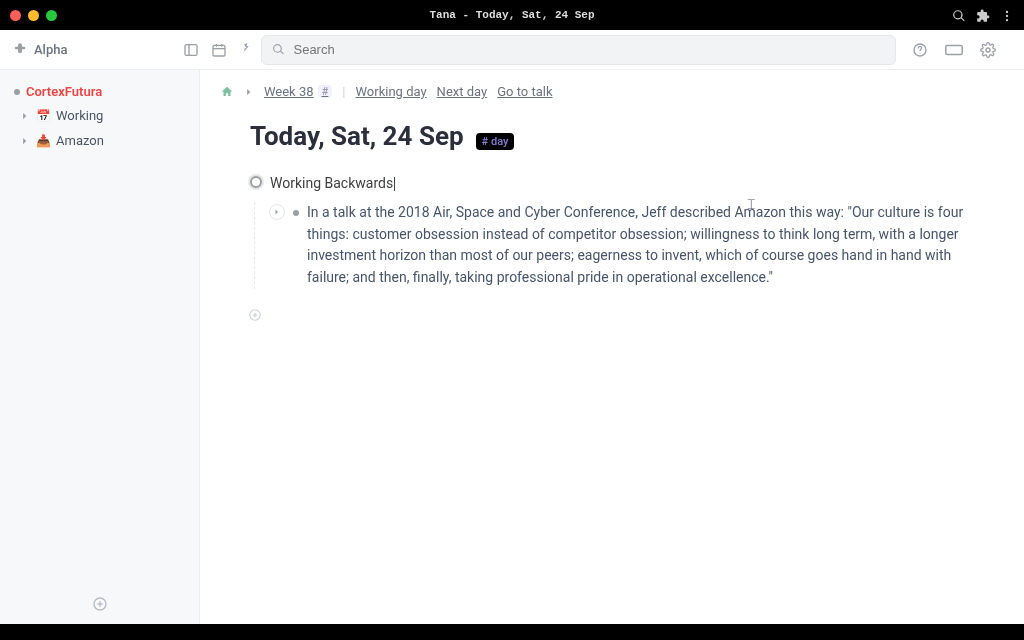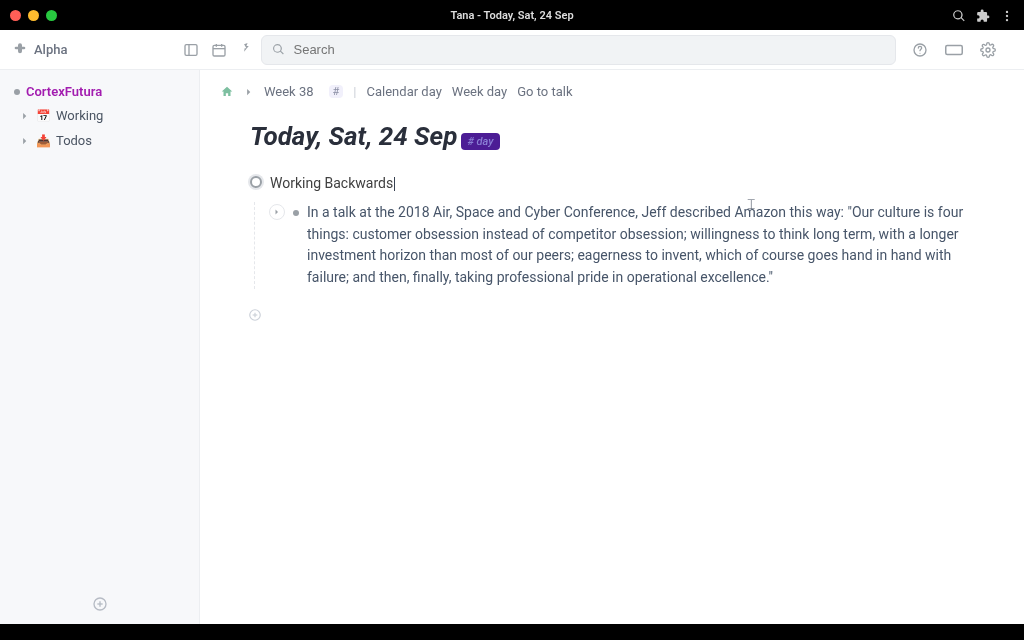--- a/index.html
+++ b/index.html
@@ -6,56 +6,56 @@
   html, body { width: 1024px; height: 640px; font-family: -apple-system, BlinkMacSystemFont, "Segoe UI", Roboto, sans-serif; overflow: hidden; }
   body { display: flex; flex-direction: column; background: #000; }
 
   
   .titlebar { height: 30px; background: #000; display: flex; align-items: center; padding: 0 10px; position: relative; }
   .traffic { display: flex; gap: 7px; }
   .traffic .dot { width: 11px; height: 11px; border-radius: 50%; }
   .dot.red { background: #ff5f57; }
   .dot.yellow { background: #febc2e; }
   .dot.green { background: #28c840; }
-  .titlebar-title { position: absolute; left: 0; right: 0; text-align: center; color: #ddd; font-size: 11px; font-weight: 600; pointer-events: none; }
+  .titlebar-title { position: absolute; left: 0; right: 0; text-align: center; color: #ddd; font-size: 11px; font-weight: 600; pointer-events: none; font-family: Liberation Mono, monospace; }
   .titlebar-right { margin-left: auto; display: flex; gap: 10px; color: #ccc; align-items: center; }
   .titlebar-right svg, .titlebar-right .glyph { width: 14px; height: 14px; fill: #ccc; }
 
   
   .app { flex: 1; background: #f7f8fa; display: flex; flex-direction: column; border-radius: 0; overflow: hidden; }
   .app-footer { height: 16px; background: #000; }
 
   .toolbar { height: 40px; background: #fff; border-bottom: 1px solid #eceef1; display: flex; align-items: center; padding: 0 22px 0 12px; }
   .brand { display: flex; align-items: center; gap: 6px; color: #6b7280; font-size: 13px; font-weight: 500; }
   .brand-icon { width: 16px; height: 16px; }
   .tool-icon { width: 28px; height: 28px; display: flex; align-items: center; justify-content: center; border-radius: 6px; color: #9aa0a6; cursor: pointer; }
   .search { flex: 1; display: flex; align-items: center; background: #f1f3f5; border: 1px solid #e5e7eb; border-radius: 6px; height: 30px; padding: 0 10px; gap: 8px; color: #9aa0a6; }
   .search input { border: none; background: transparent; outline: none; flex: 1; font-size: 13px; color: #0f172a; }
   .toolbar-right { display: flex; gap: 6px; margin-left: 10px; }
   .spacer-wide { width: 110px; }
 
   .body { flex: 1; display: flex; background: #f7f8fa; }
   .sidebar { width: 200px; background: #f7f8fa; border-right: 1px solid #eceef1; padding: 10px 8px; position: relative; }
-  .sb-title { display: flex; align-items: center; gap: 6px; padding: 4px 6px; font-size: 13px; font-weight: 600; color: #a21caf; }
+  .sb-title { display: flex; align-items: center; gap: 6px; padding: 4px 6px; font-size: 13px; font-weight: 600; color: #ef4444; }
   .sb-title .dot-small { width: 6px; height: 6px; border-radius: 50%; background: #9aa0a6; }
   .sb-item { display: flex; align-items: center; gap: 6px; padding: 5px 6px 5px 12px; font-size: 13px; color: #4b5563; border-radius: 4px; cursor: pointer; }
   .chev { width: 10px; height: 10px; fill: #9aa0a6; flex-shrink: 0; }
   .emoji { font-size: 12px; width: 14px; text-align: center; }
   .sidebar .plus-footer { position: absolute; bottom: 8px; left: 50%; transform: translateX(-50%); color: #b6bbc4; cursor: pointer; }
 
   .main { flex: 1; background: #fff; padding: 14px 28px 0 20px; overflow: auto; }
   .breadcrumbs { display: flex; align-items: center; gap: 10px; font-size: 13px; color: #6b7280; }
-  .breadcrumbs .crumb { display: flex; align-items: center; gap: 15px; cursor: pointer; }
+  .breadcrumbs .crumb { display: flex; align-items: center; gap: 4px; cursor: pointer; text-decoration: underline; }
   .breadcrumbs .hash { background: #f1f0fb; color: #8b8fa5; border-radius: 4px; padding: 0 4px; font-size: 11px; }
   .breadcrumbs .sep { color: #cbd0d8; }
   .home-icon { width: 14px; height: 14px; }
 
-  .page-title { margin-top: 22px; margin-left: 30px; display: flex; align-items: baseline; gap: 4px; font-style: italic; }
+  .page-title { margin-top: 22px; margin-left: 30px; display: flex; align-items: baseline; gap: 12px; }
   .page-title h1 { font-size: 26px; font-weight: 700; color: #2a2f3b; }
-  .tag-pill { background: #4c1d95; color: #8a7fd4; font-size: 11px; font-weight: 500; border-radius: 4px; padding: 2px 6px; display: inline-flex; align-items: center; gap: 3px; }
+  .tag-pill { background: #000000; color: #8a7fd4; font-size: 11px; font-weight: 500; border-radius: 4px; padding: 2px 6px; display: inline-flex; align-items: center; gap: 3px; }
 
   .outline { margin-top: 22px; margin-left: 30px; }
   .node { display: flex; align-items: flex-start; gap: 8px; position: relative; }
   .bullet-open { width: 12px; height: 12px; border-radius: 50%; border: 2px solid #9aa0a6; background: #fff; box-shadow: 0 0 0 2px #e5e7eb; margin-top: 3px; flex-shrink: 0; }
   .node-text { font-size: 14px; color: #404040; line-height: 1.5; caret-color: #374151; }
   .child { margin-left: 4px; margin-top: 8px; display: flex; gap: 8px; position: relative; border-left: 1px dashed #e5e7eb; padding-left: 14px; }
   .child .expander { width: 16px; height: 16px; border-radius: 50%; border: 1px solid #e5e7eb; display: flex; align-items: center; justify-content: center; flex-shrink: 0; margin-top: 2px; background:#fff; }
   .child .expander svg { width: 8px; height: 8px; fill: #9aa0a6; }
   .bullet-small { width: 6px; height: 6px; border-radius: 50%; background: #9aa0a6; margin-top: 8px; flex-shrink: 0; }
   .child-text { font-size: 14px; color: #475569; line-height: 1.55; }
@@ -160,21 +160,21 @@
             <path d="M5 3l5 5-5 5z"></path>
           </svg>
         <span class="emoji">📅</span>
         <span>Working</span>
       </div>
       <div class="sb-item">
         <svg class="chev" viewBox="0 0 16 16">
             <path d="M5 3l5 5-5 5z"></path>
           </svg>
         <span class="emoji">📥</span>
-        <span>Todos</span>
+        <span>Amazon</span>
       </div>
       <div class="plus-footer">
         <svg width="16" height="16" viewBox="0 0 24 24" fill="none" stroke="#b6bbc4" stroke-width="2">
             <circle cx="12" cy="12" r="9"></circle>
             <line x1="12" y1="8" x2="12" y2="16"></line>
             <line x1="8" y1="12" x2="16" y2="12"></line>
           </svg>
       </div>
     </div>
 
@@ -186,22 +186,22 @@
             </svg>
         </span>
         <svg class="chev" viewBox="0 0 16 16">
             <path d="M5 3l5 5-5 5z"></path>
           </svg>
         <span class="crumb">
           <span>Week 38</span>
           <span class="hash">#</span>
         </span>
         <span class="sep">|</span>
-        <span class="crumb">Calendar day</span>
-        <span class="crumb">Week day</span>
+        <span class="crumb">Working day</span>
+        <span class="crumb">Next day</span>
         <span class="crumb">Go to talk</span>
       </div>
 
       <div class="page-title">
         <h1>Today, Sat, 24 Sep</h1>
         <span class="tag-pill"># day</span>
       </div>
 
       <div class="outline">
         <div class="node">

